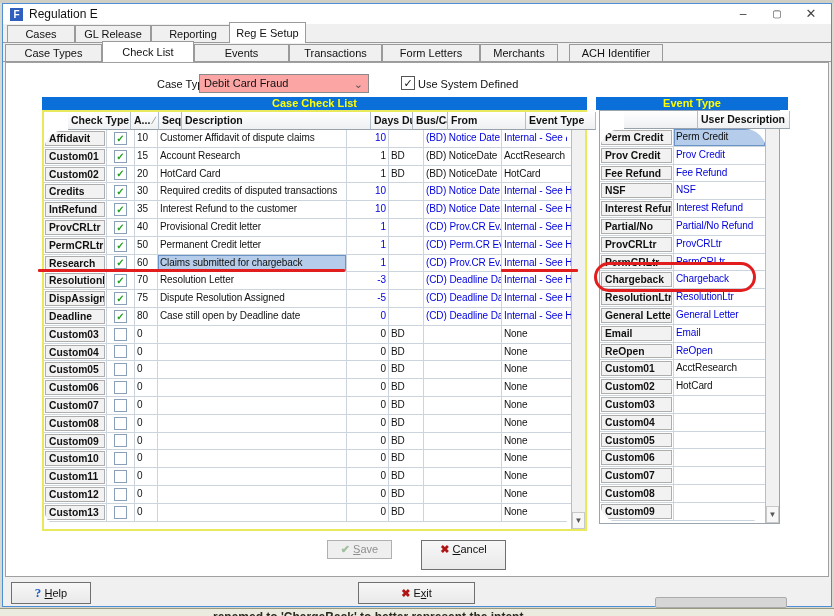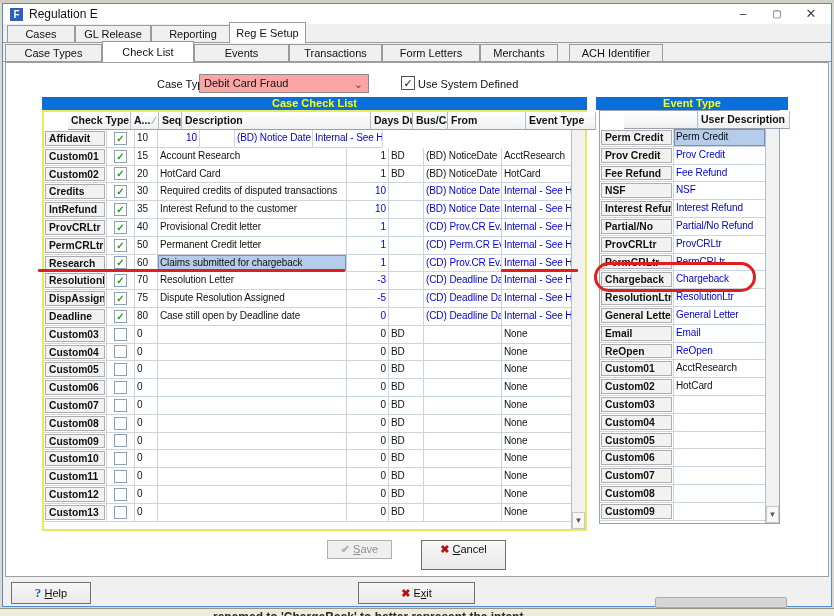--- a/index.html
+++ b/index.html
@@ -39,21 +39,21 @@
   
   .gpanel{top:34px;height:434px;}
   #left-panel{left:36px;width:545px;}
   #right-panel{left:590px;width:192px;}
   .gtitle{position:absolute;left:0;right:0;top:0;height:13px;background:#0b6fd9;
         color:#ffff00;font-weight:bold;font-size:11px;text-align:center;line-height:13px;}
   .gtable{position:absolute;background:#fff;box-sizing:border-box;}
   #left-table{left:0;right:0;top:13px;bottom:0;border:2px solid #e9e95c;}
   #right-table{left:3px;width:181px;top:13px;height:414px;border:1px solid #9aa4ae;}
   .ghead{position:absolute;left:0;top:0;height:18px;display:flex;z-index:2;margin-left:24px;}
-  .gbody{position:absolute;left:0;top:18px;bottom:0;overflow:hidden;}
+  .gbody{position:absolute;left:0;top:18px;bottom:0;overflow:hidden;border-radius:21px;}
   .grow{display:flex;height:17.8px;}
   .c{box-sizing:border-box;border-right:1px solid #ccd5de;border-bottom:1px solid #ccd5de;
      font-size:10px;line-height:16.5px;padding:0 2px;overflow:hidden;white-space:nowrap;
      letter-spacing:-0.1px;color:#111;}
   .hc{box-sizing:border-box;border-right:1px solid #b4bec8;border-bottom:1px solid #98a2ac;
      background:linear-gradient(#ffffff,#eef0f2);font-size:10.5px;font-weight:bold;
      line-height:17px;padding:0 3px;overflow:hidden;white-space:nowrap;color:#111;}
   .labelc{box-sizing:border-box;border-right:1px solid #ccd5de;border-bottom:1px solid #ccd5de;
      padding:1px;}
   .labelc .inner{height:100%;box-sizing:border-box;background:#f2f2f2;
@@ -154,20 +154,21 @@
             <div class="hc" style="width: 78px;">From</div>
             <div class="hc" style="width: 70px;">Event Type</div>
           </div>
         <div id="cl-body" class="gbody">
             <div class="grow">
               <div class="labelc" style="width: 63px;">
                 <div class="inner">Affidavit</div>
               </div>
               <div class="c cbcell" style="width: 28px;"><span class="cb">✓</span></div>
               <div class="c" style="width: 23px;">10</div>
+              <div class="c" style="width: 189px;">Customer Affidavit of dispute claims</div>
               <div class="c num blue" style="width: 42px;">10</div>
               <div class="c" style="width: 35px;"></div>
               <div class="c blue" style="width: 78px;">(BD) Notice Date</div>
               <div class="c blue" style="width: 70px;">Internal - See Help</div>
             </div>
             <div class="grow">
               <div class="labelc" style="width: 63px;">
                 <div class="inner">Custom01</div>
               </div>
               <div class="c cbcell" style="width: 28px;"><span class="cb">✓</span></div>

